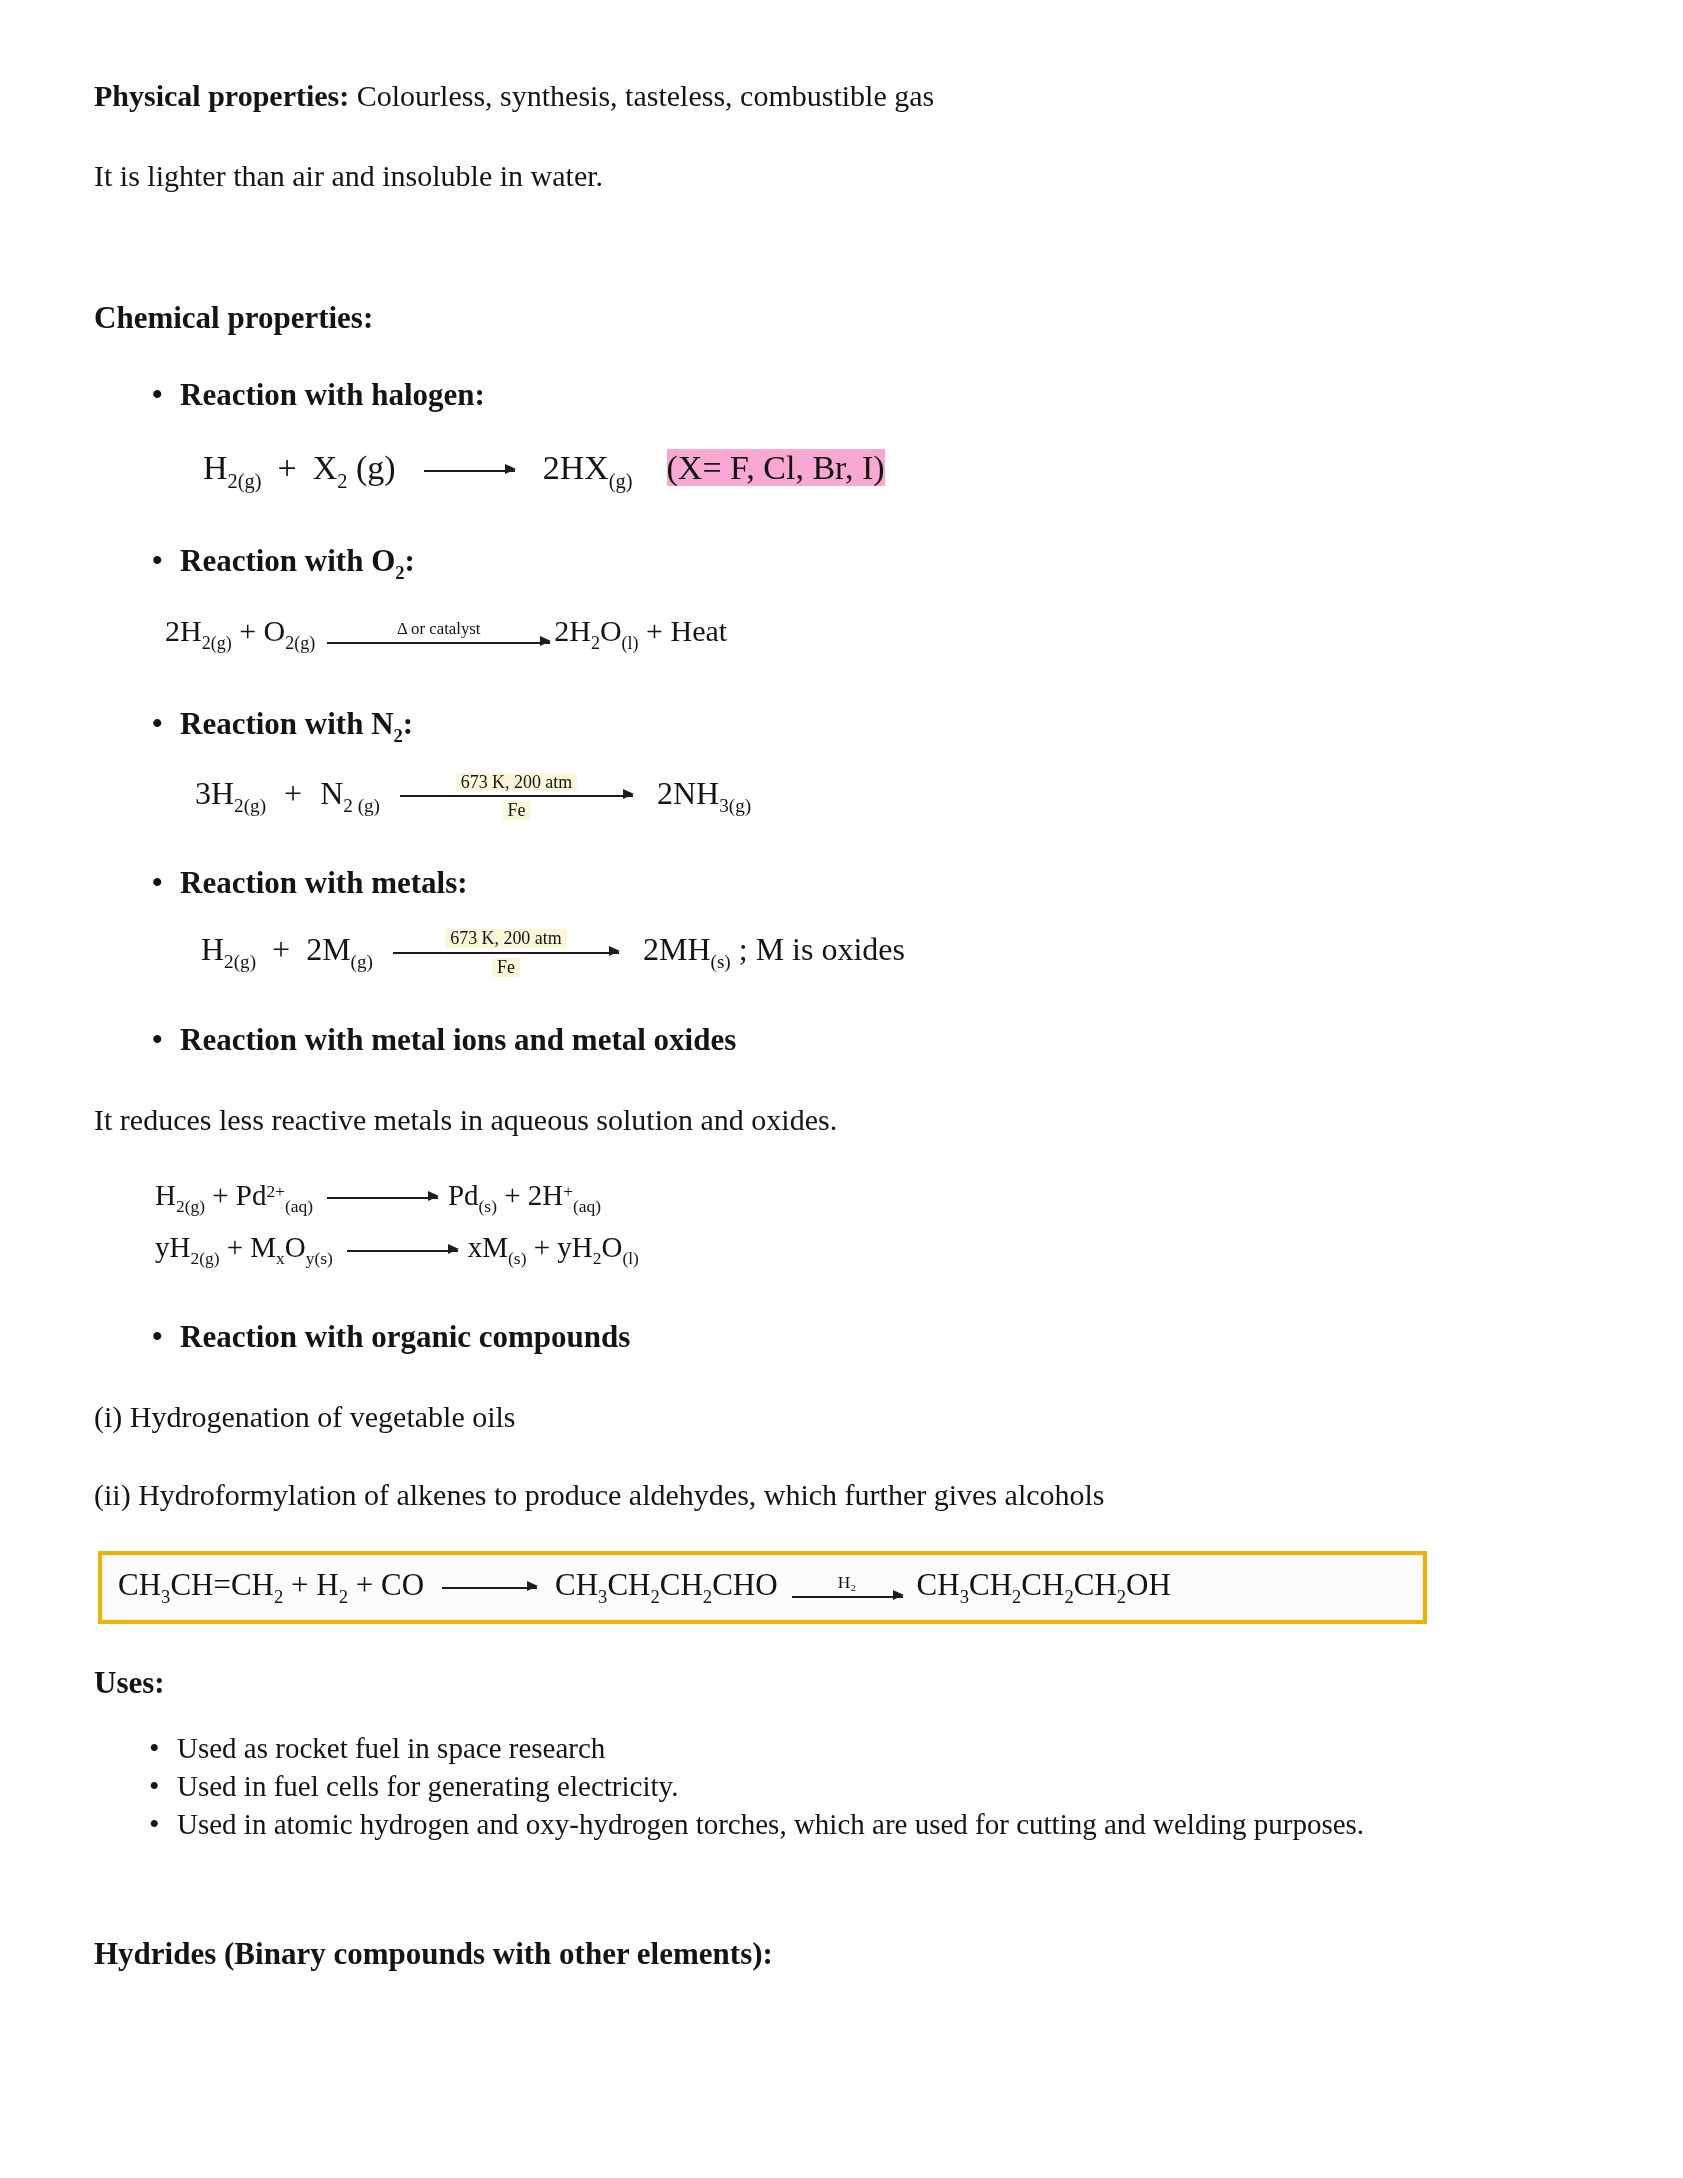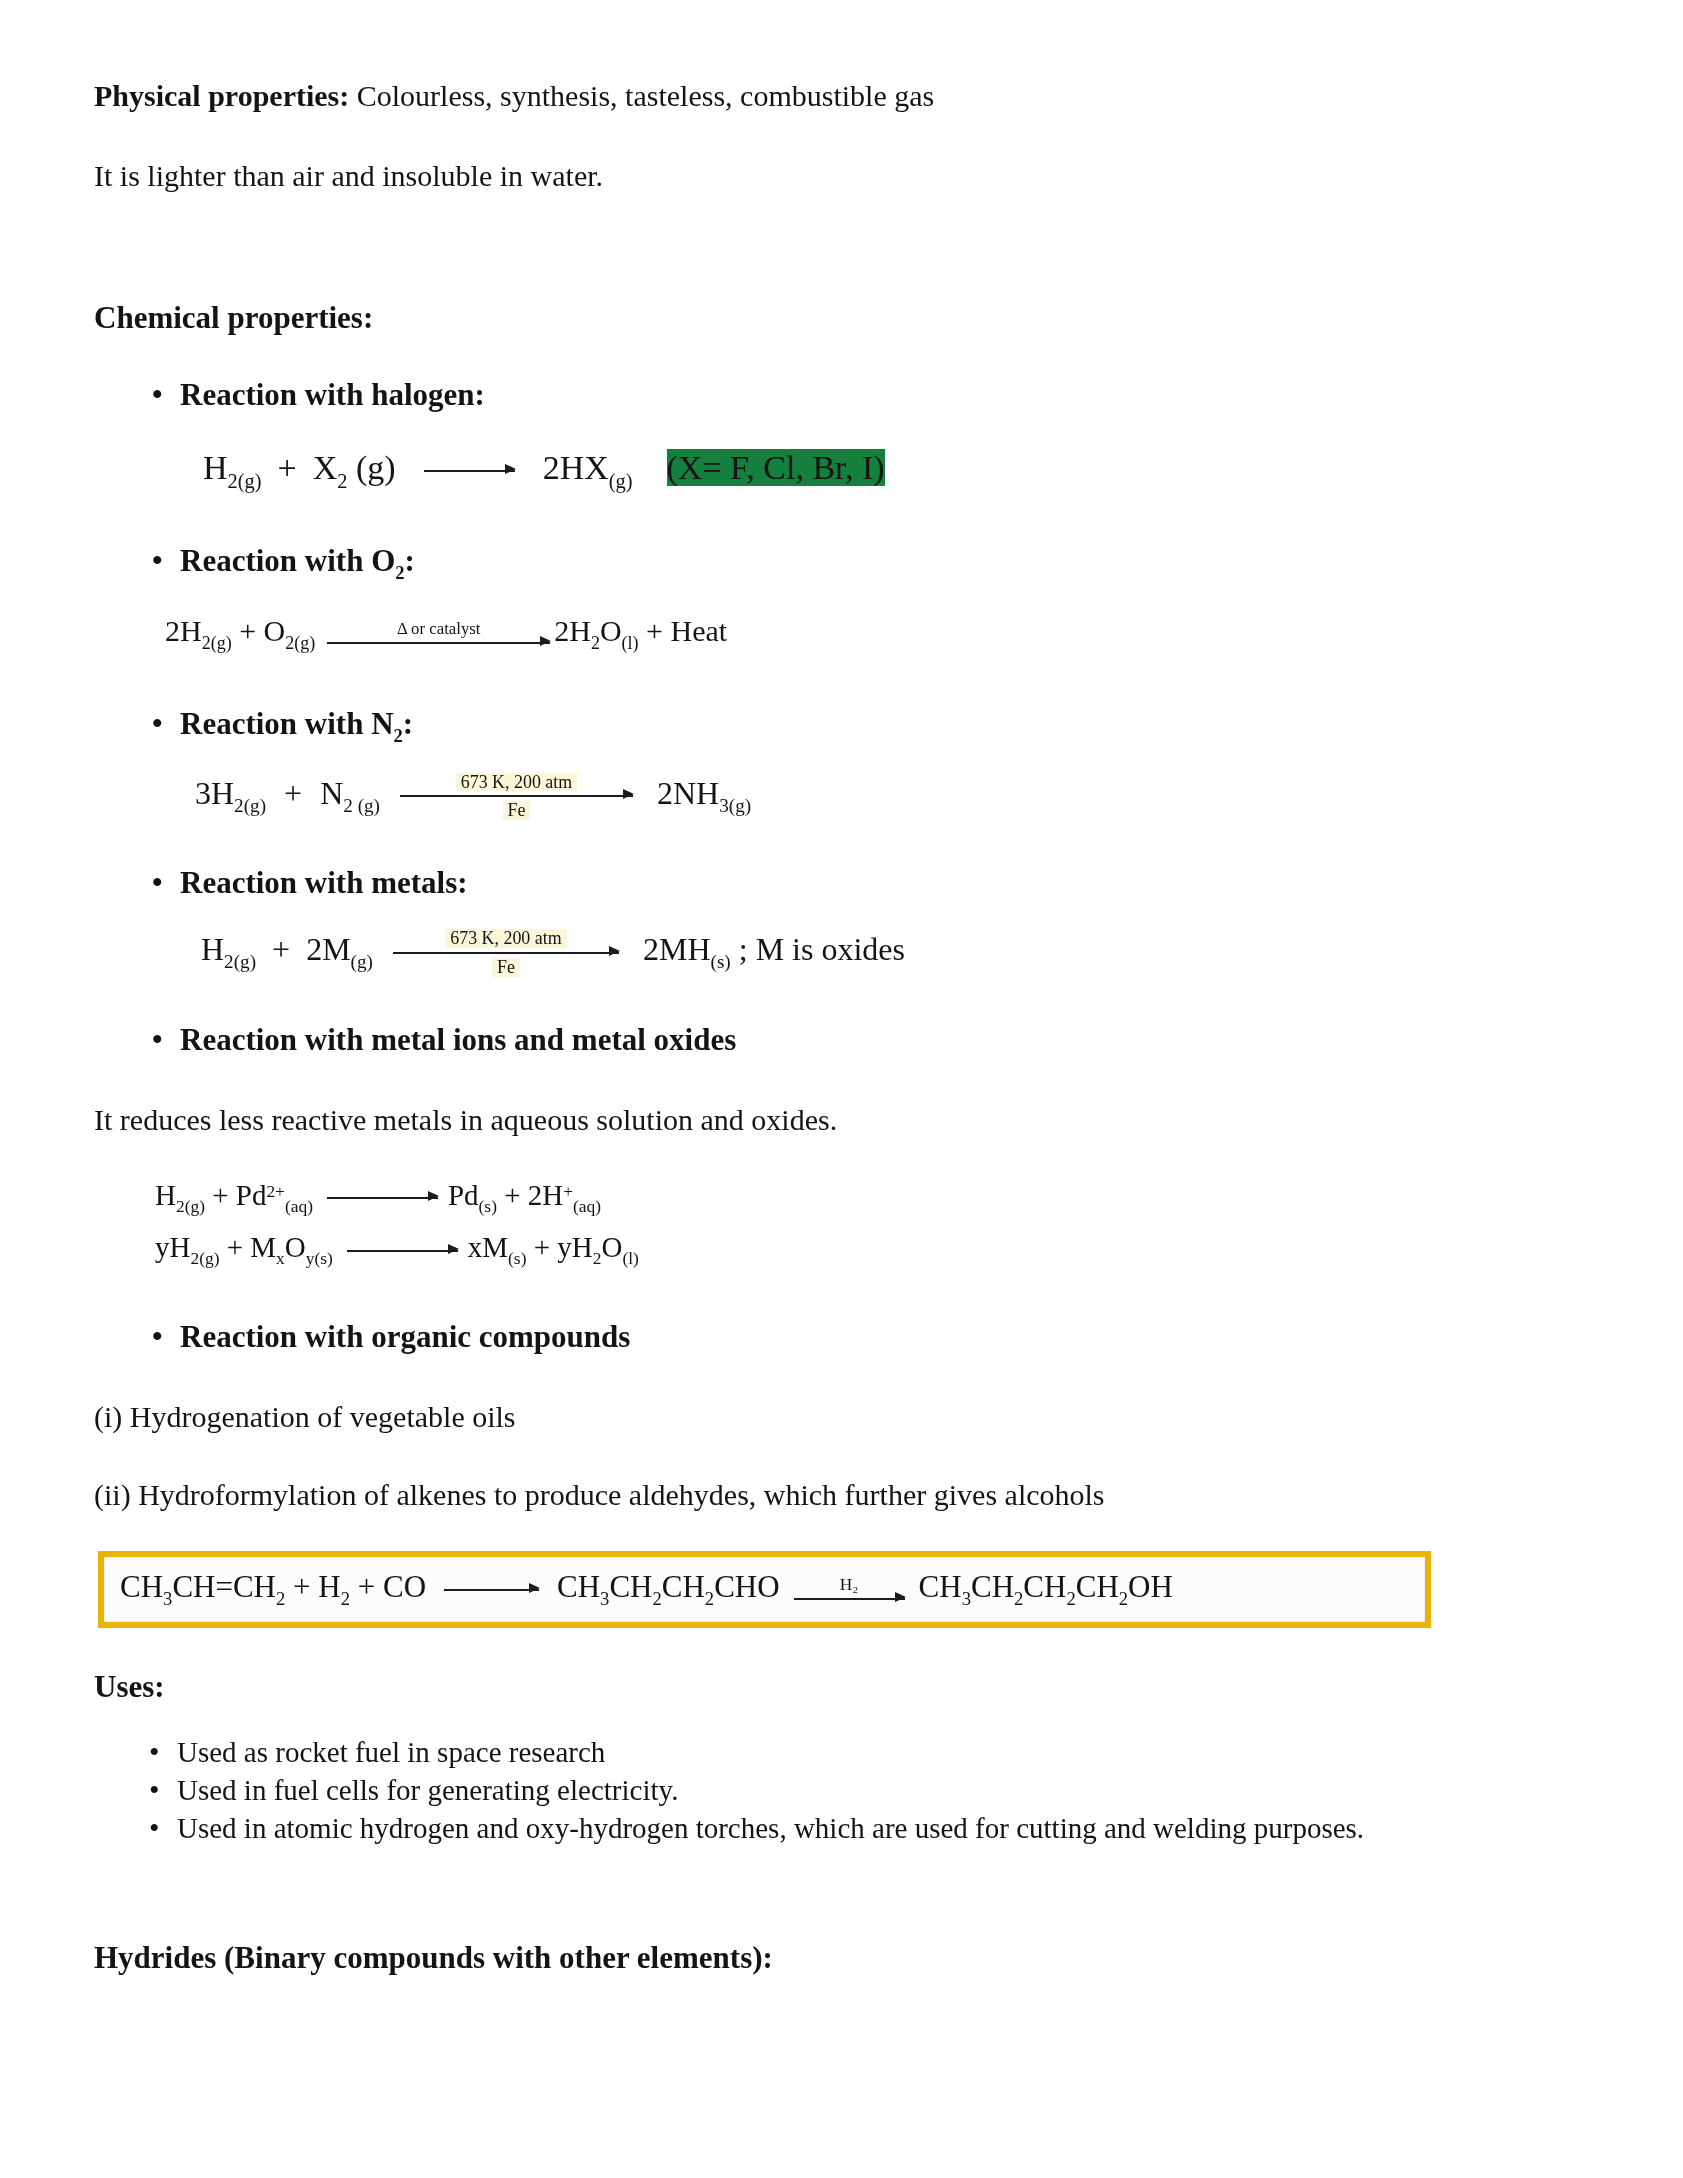--- a/index.html
+++ b/index.html
@@ -31,21 +31,21 @@
   .rxn-arrow .shaft::after{content:'';position:absolute;right:-1px;top:-6px;width:0;height:0;
              border-left:11px solid #1c1c1c;border-top:5px solid transparent;border-bottom:5px solid transparent;}
 
   
   .eq-halogen{margin:34px 0 0 109px;font-size:34px;}
   .eq-oxygen{margin:30px 0 0 71px;font-size:30px;}
   .eq-nitrogen{margin:26px 0 0 101px;font-size:32px;}
   .eq-metals{margin:26px 0 0 107px;font-size:32px;}
   .eq-red{margin-left:61px;font-size:29px;}
 
-  .box{margin:38px 0 0 4px;width:1289px;border:6px solid #eab308;background:#fcfcfc;
+  .box{margin:38px 0 0 4px;width:1289px;border:4px solid #eab308;background:#fcfcfc;
        padding:12px 16px;box-shadow:0 0 0 1px #f0f0f0 inset;}
   .box .eq-row{font-size:31px;}
 
   .ulist .bullet{font-weight:normal;font-size:29px;margin-left:51px;line-height:1.32;}
 </style>
 </head>
 <body>
 
 <div class="page">
 
@@ -55,21 +55,21 @@
 
   <p class="h" style="margin-top:105px">Chemical properties:</p>
 
   <div class="bullet bold" style="margin-top:38px">
     <span class="eq-row"><span class="tx">Reaction with halogen:</span></span>
   </div>
   <div class="eq-row eq-halogen"><span class="tx">H</span><span class="sb">2(g)</span><span class="gap" style="width: 16px;"></span><span class="tx">+</span><span class="gap" style="width: 16px;"></span><span class="tx">X</span><span class="sb">2</span><span class="tx"> (g)</span><span class="gap" style="width: 24px;"></span><span class="rxn-arrow">
         <span class="over"></span>
         <span class="shaft" style="width: 91px;"></span>
         <span class="under"></span>
-      </span><span class="gap" style="width: 24px;"></span><span class="tx">2HX</span><span class="sb">(g)</span><span class="gap" style="width: 34px;"></span><span class="tx" style="background: #15803d;">(X= F, Cl, Br, I)</span></div>
+      </span><span class="gap" style="width: 24px;"></span><span class="tx">2HX</span><span class="sb">(g)</span><span class="gap" style="width: 34px;"></span><span class="tx" style="background: #f9a8d4;">(X= F, Cl, Br, I)</span></div>
 
   <div class="bullet bold" style="margin-top:50px">
     <span class="eq-row"><span class="tx">Reaction with O</span><span class="sb">2</span><span class="tx">:</span></span>
   </div>
   <div class="eq-row eq-oxygen"><span class="tx">2H</span><span class="sb">2(g)</span><span class="tx"> + O</span><span class="sb">2(g)</span><span class="gap" style="width: 8px;"></span><span class="rxn-arrow">
         <span class="over">Δ or catalyst</span>
         <span class="shaft" style="width: 223px;"></span>
         <span class="under"></span>
       </span><span class="tx">2H</span><span class="sb">2</span><span class="tx">O</span><span class="sb">(l)</span><span class="tx"> + Heat</span></div>
 

